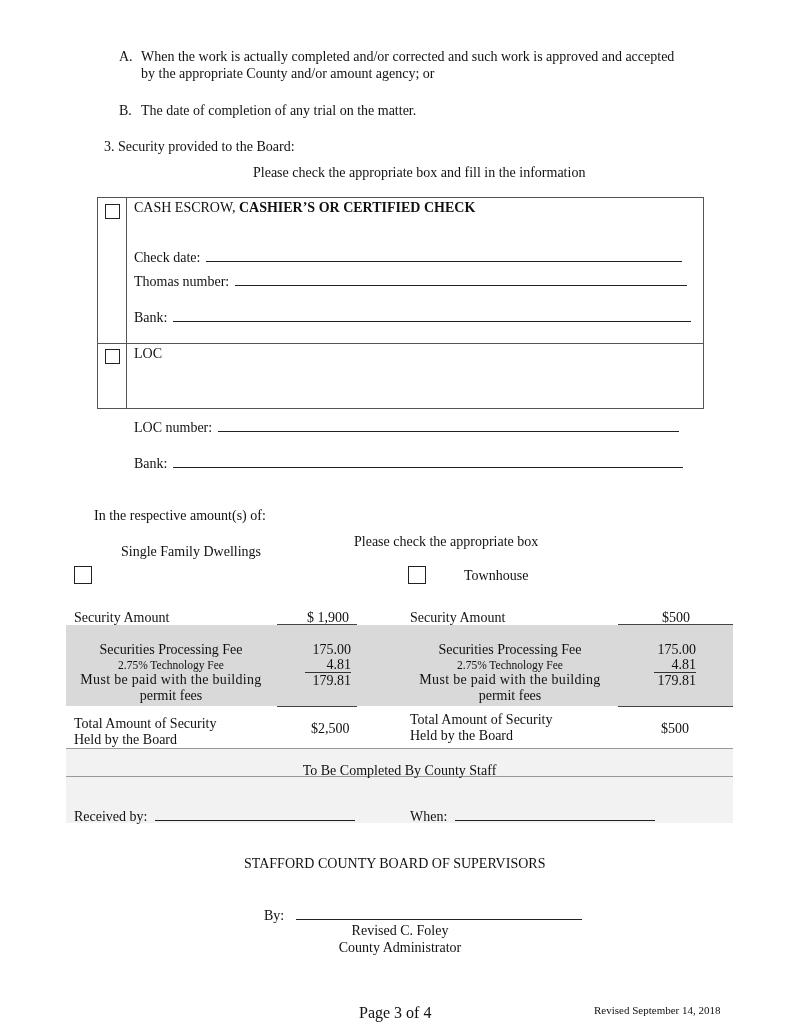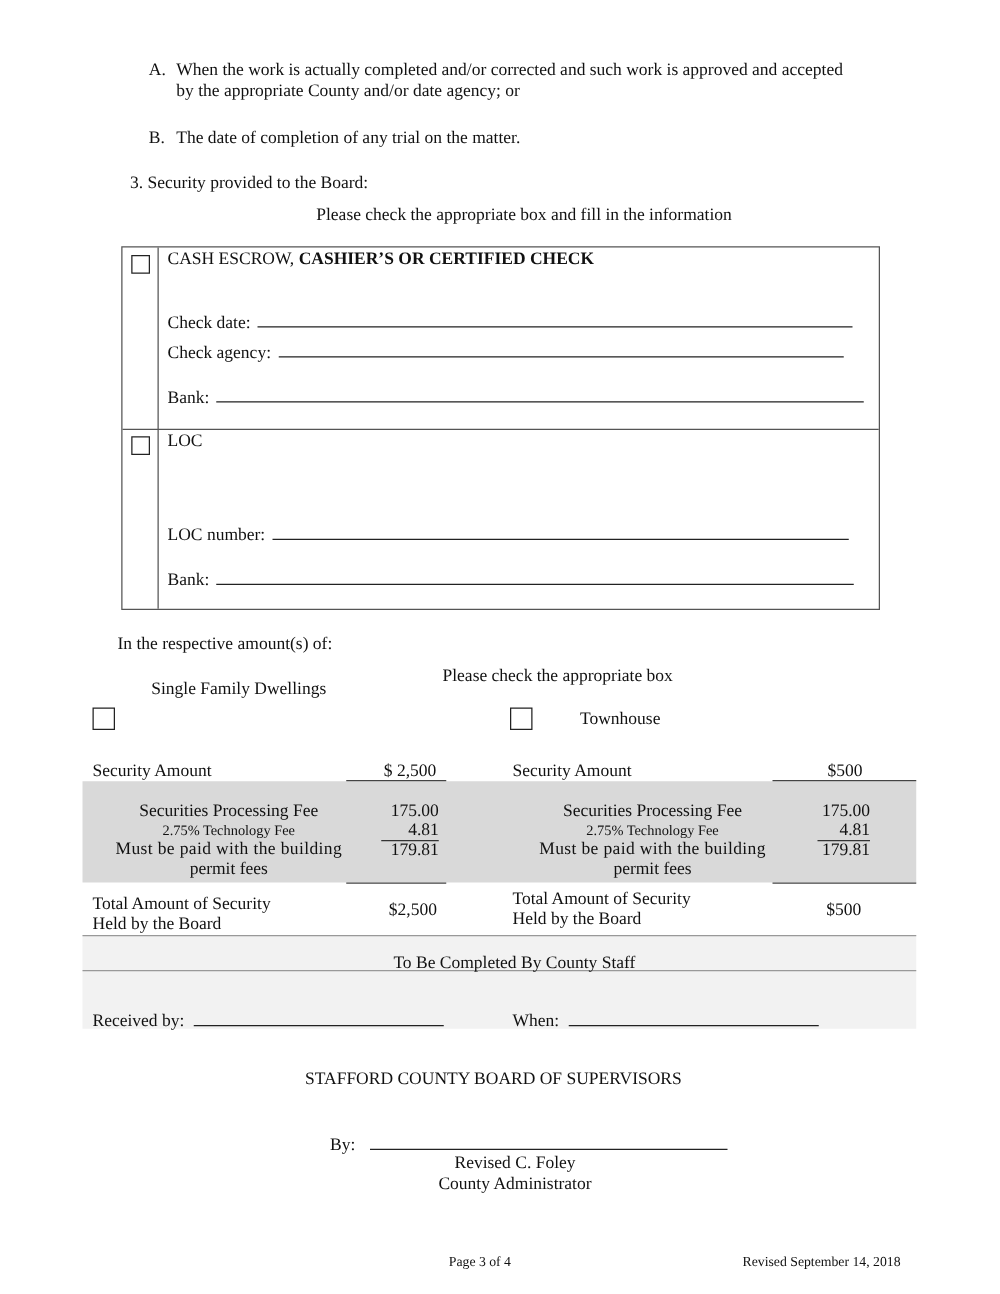--- a/index.html
+++ b/index.html
@@ -9,58 +9,58 @@
       color: #111; font-size: 14px;
     }
     .abs { position: absolute; white-space: nowrap; }
     .para { line-height: 17px; }
     .cbx {
       position: absolute; width: 15px; height: 15px;
       border: 1.5px solid #222; background: #fff; box-sizing: border-box;
     }
     .uline { display: inline-block; border-bottom: 1px solid #222; height: 13px; vertical-align: baseline; }
     
-    .secbox { position: absolute; left: 97px; top: 197px; width: 607px; height: 291px; border: 1px solid #555; box-sizing: border-box; }
+    .secbox { position: absolute; left: 97px; top: 197px; width: 607px; height: 212px; border: 1px solid #555; box-sizing: border-box; }
     .secbox .vdiv { position: absolute; left: 28px; top: 0; bottom: 0; border-left: 1px solid #555; }
     .secbox .hdiv { position: absolute; left: 0; right: 0; top: 145px; border-top: 1px solid #555; }
     .fieldrow { position: absolute; left: 36px; font-size: 14px; }
     .fieldrow .lbl { margin-right: 6px; }
     
     .gray-band { position: absolute; background: #d9d9d9; }
     .light-band { position: absolute; background: #f2f2f2; }
     .rule { position: absolute; border-top: 1.5px solid #444; }
     .rule-thin { position: absolute; border-top: 1px solid #999; }
-    .center { text-align: center; padding-left: 12px; }
+    .center { text-align: center; }
     .small { font-size: 11.5px; }
   </style>
 </head>
 <body>
 
 <div class="abs para" style="left:119px;top:48px;">A.</div>
 <div class="abs para" style="left:141px;top:48px;">When the work is actually completed and/or corrected and such work is approved and accepted</div>
-<div class="abs para" style="left:141px;top:65px;">by the appropriate County and/or date agency; or</div>
+<div class="abs para" style="left:141px;top:65px;">by the appropriate County and/or amount agency; or</div>
 <div class="abs para" style="left:119px;top:102px;">B.</div>
 <div class="abs para" style="left:141px;top:102px;">The date of completion of any trial on the matter.</div>
 
 <div class="abs para" style="left:104px;top:138px;">3. Security provided to the Board:</div>
 <div class="abs para" style="left:253px;top:164px;">Please check the appropriate box and fill in the information</div>
 
 <div class="secbox">
   <div class="vdiv"></div>
   <div class="hdiv"></div>
 
   <div class="cbx" style="left:7px;top:6px;"></div>
   <div class="abs" style="left:36px;top:2px;">
     <span>CASH ESCROW, </span><b>CASHIER’S OR CERTIFIED CHECK</b>
   </div>
   <div class="fieldrow abs" style="top:38px;margin-top:12px;">
     <span class="lbl">Check date:</span><span class="uline" style="width:476px;"></span>
   </div>
   <div class="fieldrow abs" style="top:74px;">
-    <span class="lbl">Check agency:</span><span class="uline" style="width:452px;"></span>
+    <span class="lbl">Thomas number:</span><span class="uline" style="width:452px;"></span>
   </div>
   <div class="fieldrow abs" style="top:110px;">
     <span class="lbl">Bank:</span><span class="uline" style="width:518px;"></span>
   </div>
 
   <div class="cbx" style="left:7px;top:151px;"></div>
   <div class="abs" style="left:36px;top:148px;">LOC</div>
   <div class="fieldrow abs" style="top:220px;">
     <span class="lbl">LOC number:</span><span class="uline" style="width:461px;"></span>
   </div>
@@ -80,21 +80,21 @@
 <div class="gray-band" style="left:66px;top:625px;width:667px;height:81px;"></div>
 <div class="light-band" style="left:66px;top:748px;width:667px;height:75px;"></div>
 <div class="rule" style="left:277px;top:624px;width:80px;"></div>
 <div class="rule" style="left:277px;top:706px;width:80px;"></div>
 <div class="rule" style="left:618px;top:624px;width:115px;"></div>
 <div class="rule" style="left:618px;top:706px;width:115px;"></div>
 <div class="rule-thin" style="left:66px;top:748px;width:667px;"></div>
 <div class="rule-thin" style="left:66px;top:776px;width:667px;"></div>
 
 <div class="abs para" style="left:74px;top:609px;">Security Amount</div>
-<div class="abs para" style="left:307px;top:609px;">$ 2,500</div>
+<div class="abs para" style="left:307px;top:609px;">$ 1,900</div>
 <div class="abs center" style="left:66px;top:642px;width:210px;line-height:16px;">
   <div>Securities Processing Fee</div>
   <div class="small" style="line-height:14px;">2.75% Technology Fee</div>
   <div style="letter-spacing:0.3px;">Must be paid with the building</div>
   <div>permit fees</div>
 </div>
 <div class="abs" style="left:305px;top:642px;width:46px;text-align:right;line-height:16px;">
   <div>175.00</div>
   <div style="border-bottom:1px solid #333;line-height:14px;">4.81</div>
   <div>179.81</div>
@@ -135,14 +135,14 @@
 </div>
 
 <div class="abs para" style="left:244px;top:855px;">STAFFORD COUNTY BOARD OF SUPERVISORS</div>
 <div class="abs" style="left:242px;top:906px;margin-left:22px;">
   <span>By:</span>
   <span class="uline" style="width:286px;margin-left:8px;"></span>
 </div>
 <div class="abs para center" style="left:300px;top:922px;width:200px;">Revised C. Foley</div>
 <div class="abs para center" style="left:300px;top:939px;width:200px;">County Administrator</div>
 
-<div class="abs" style="left:359px;top:1004px;font-size:11px;">Page 3 of 4</div>
+<div class="abs" style="left:359px;top:1004px;font-size:16px;">Page 3 of 4</div>
 <div class="abs" style="left:594px;top:1004px;font-size:11px;">Revised September 14, 2018</div>
 
 </body></html>

